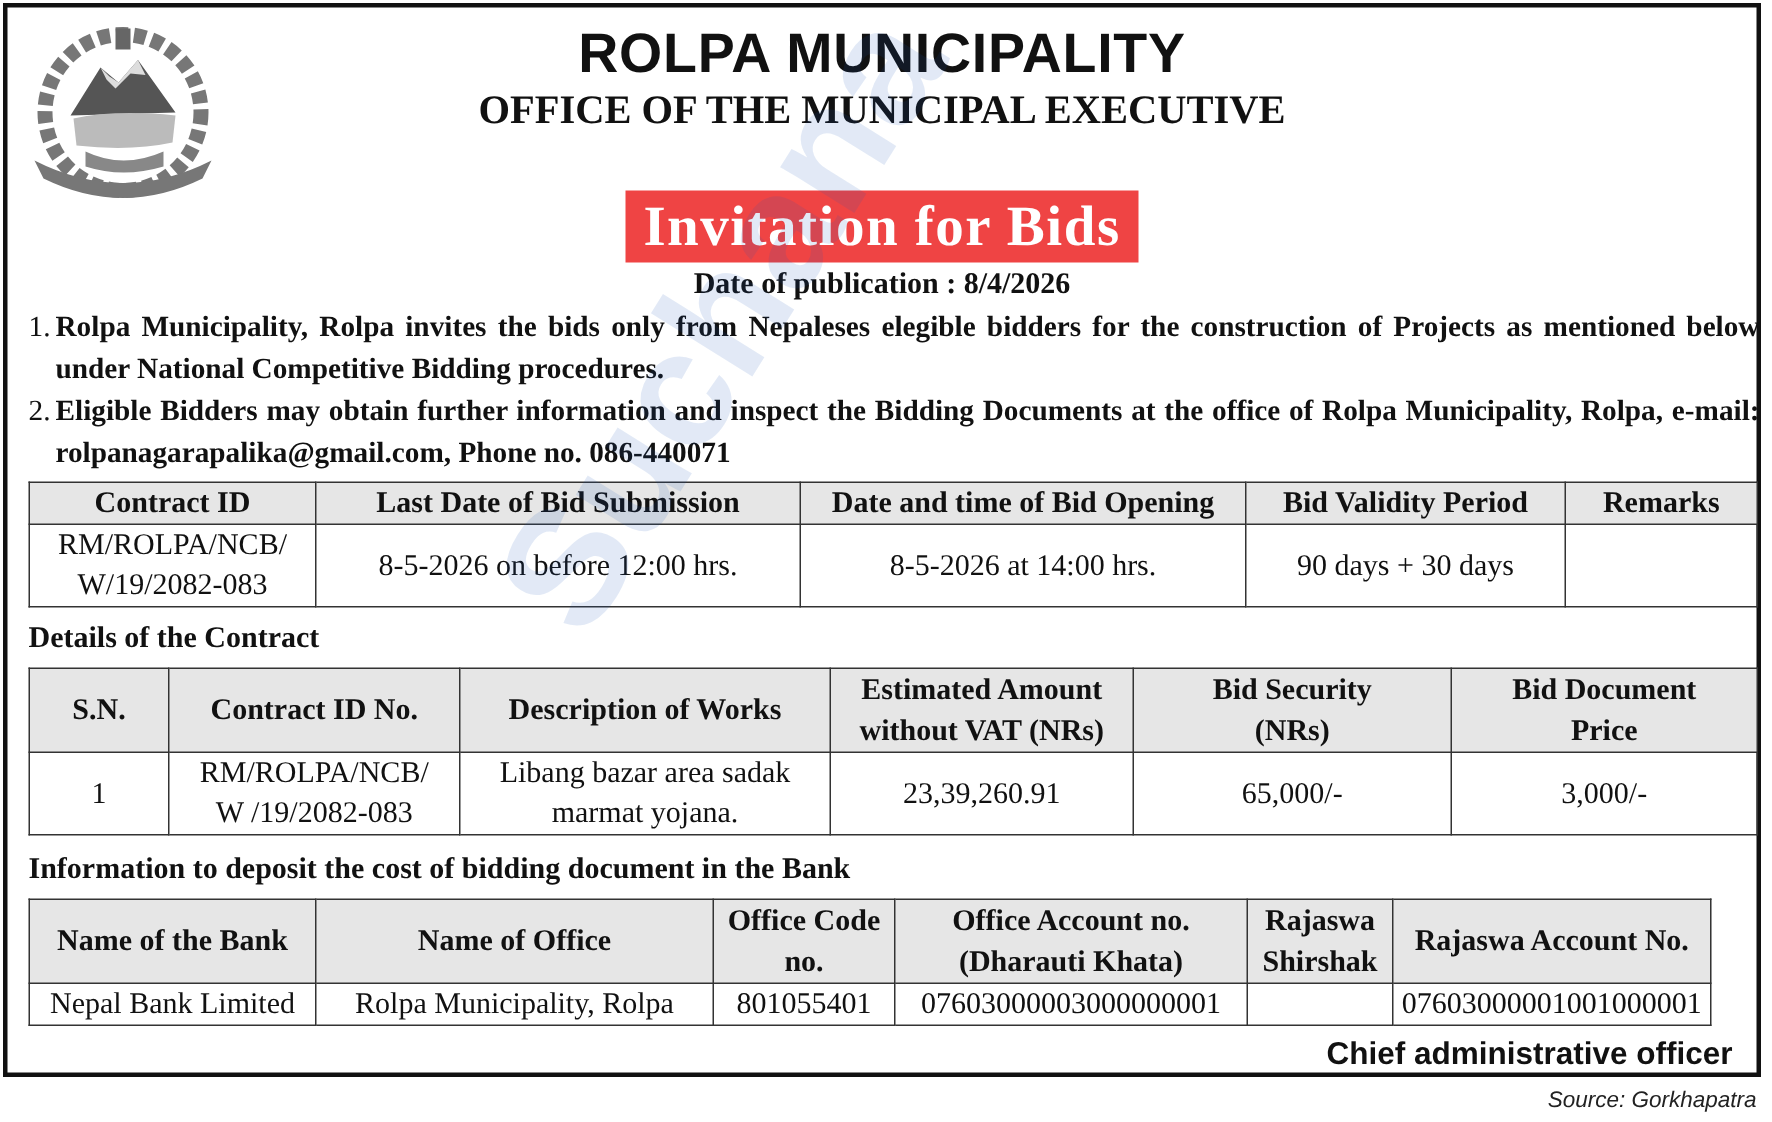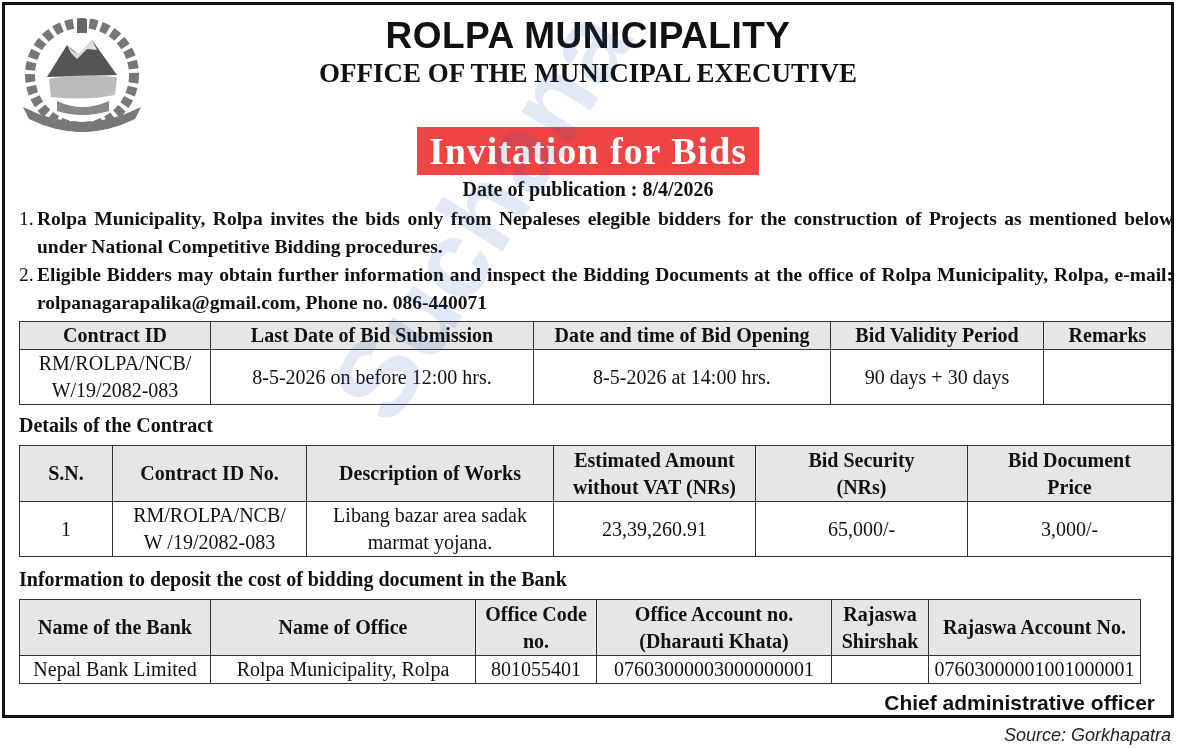--- a/index.html
+++ b/index.html
@@ -29,21 +29,21 @@
   th { background:#e6e6e6; font-weight:bold; }
   .t1 { left:14px; top:316px; width:1153px; }
   .t2 { left:14px; top:440px; width:1153px; }
   .t3 { left:14px; top:594px; width:1122px; }
   .section { position:absolute; left:14px; font-weight:bold; font-size:20px; }
   .s1 { top:409px; }
   .s2 { top:563px; }
   .signoff { position:absolute; right:16px; top:686px; font-family:"Liberation Sans", sans-serif;
              font-weight:bold; font-size:21px; }
   .source { position:absolute; right:10px; top:725px; font-family:"Liberation Sans", sans-serif;
-            font-style:italic; font-size:18px; color:#222; }
+            font-style:italic; font-size:15px; color:#222; }
   .wm { position:absolute; left:300px; top:370px; font-family:"Liberation Sans", sans-serif;
         font-weight:bold; font-size:110px; color:#1a56b8; opacity:0.12; transform:rotate(-58deg);
         transform-origin:left top; pointer-events:none; }
 </style>
 </head>
 <body>
 
 <div class="frame">
 
   <svg class="emblem" viewBox="0 0 130 126">

